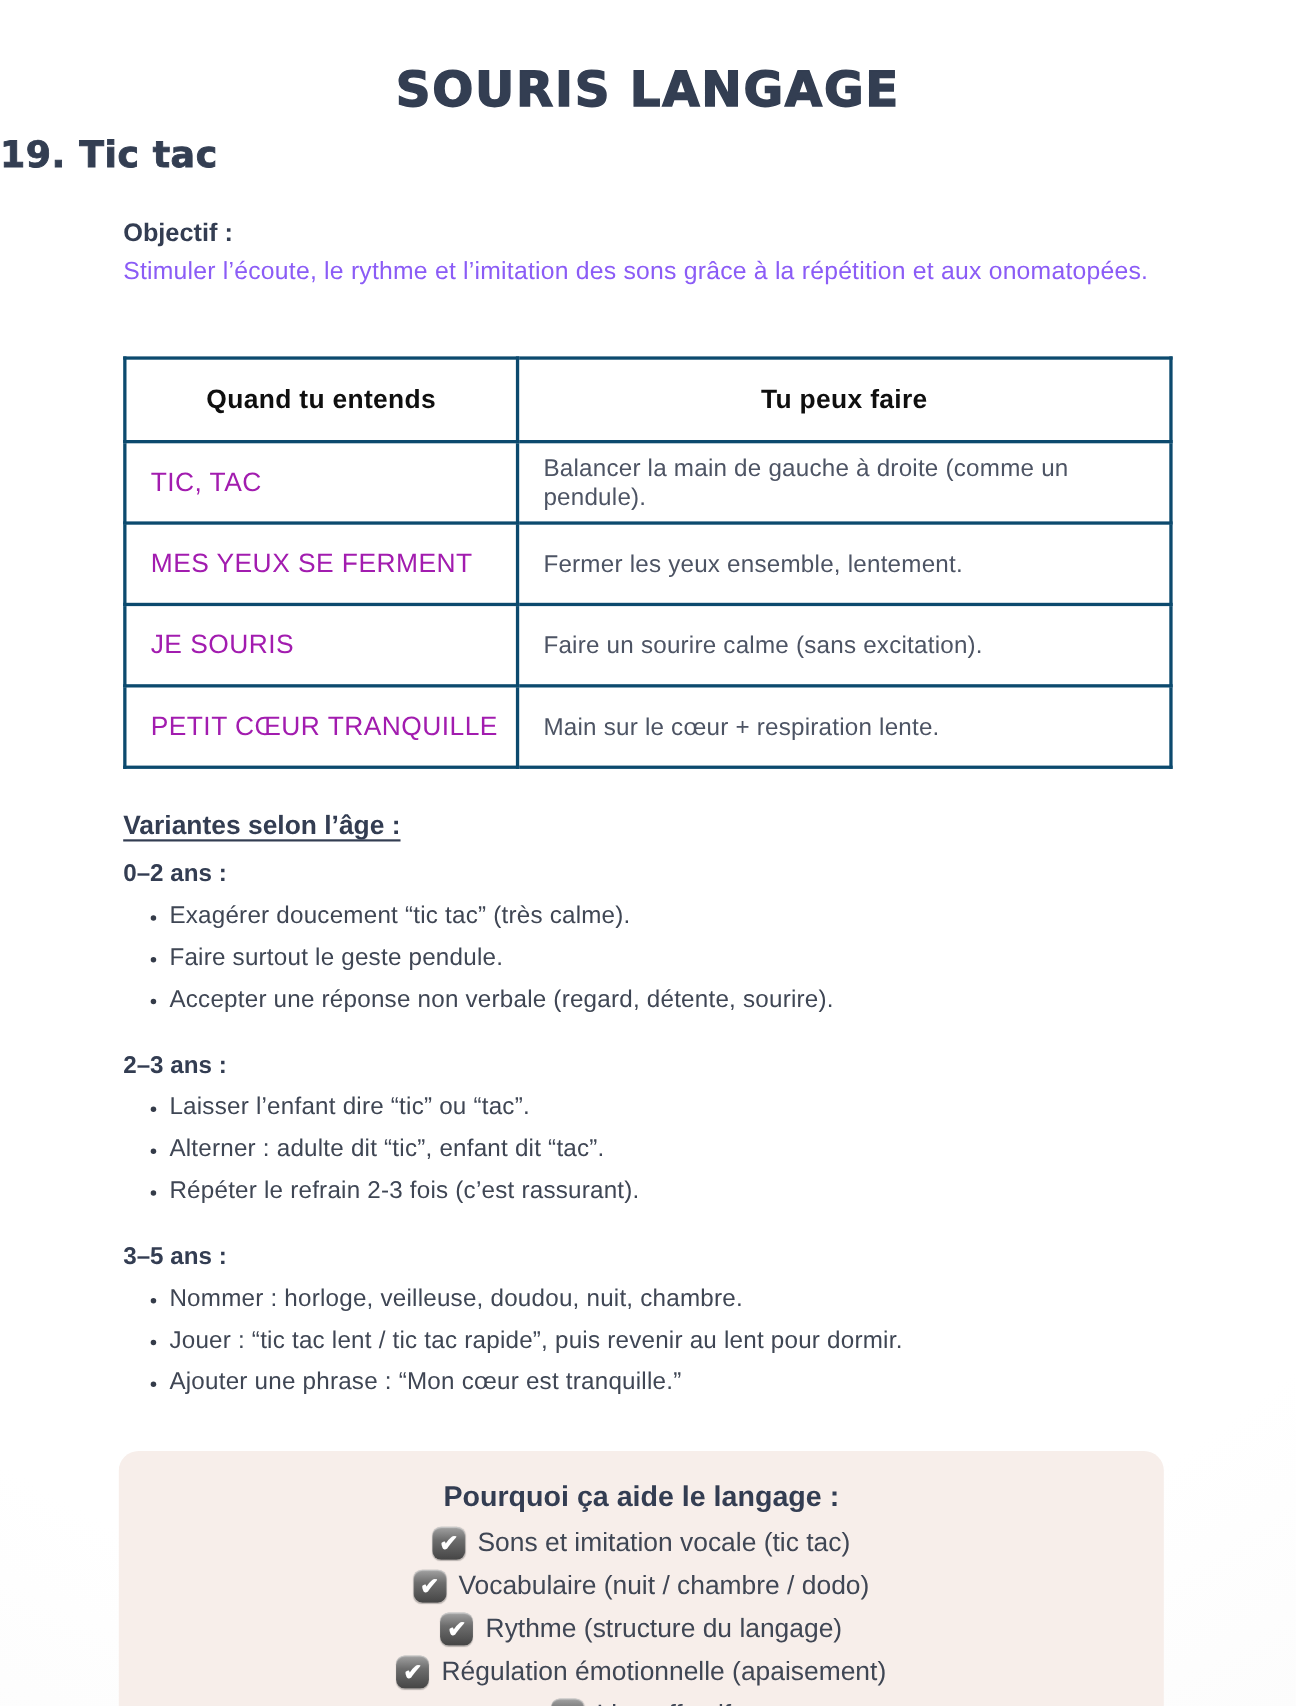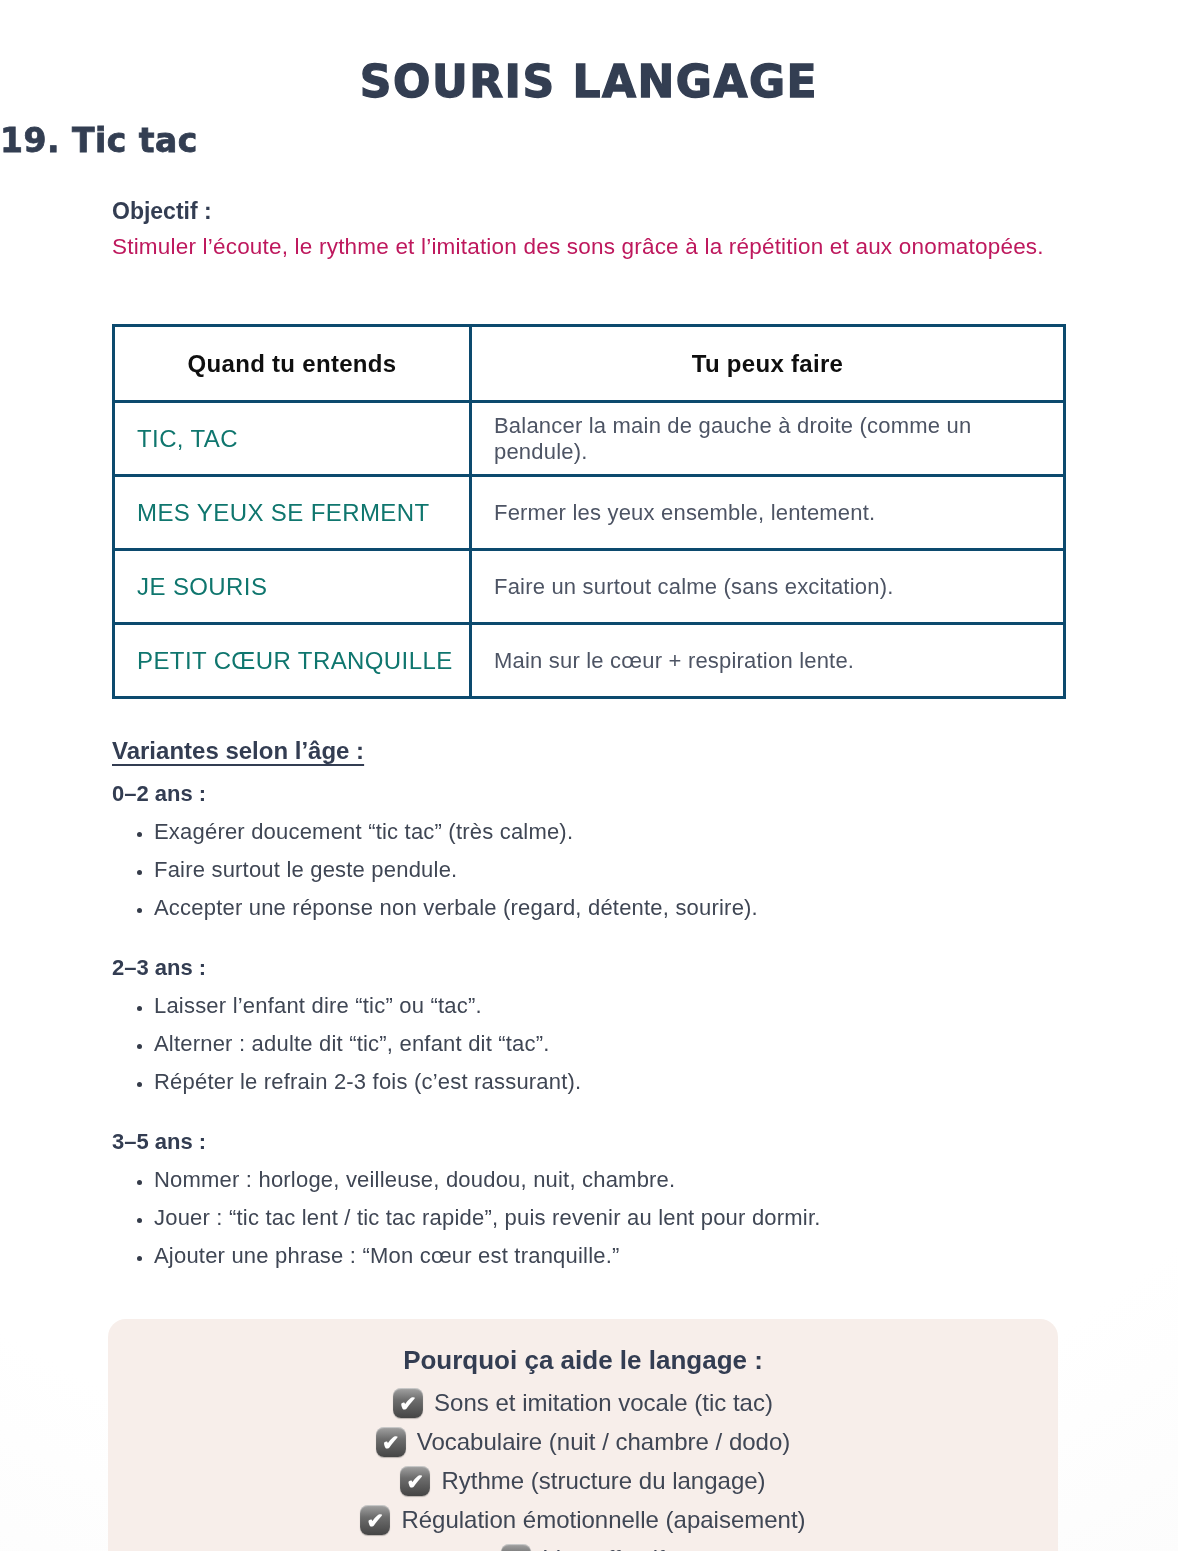--- a/index.html
+++ b/index.html
@@ -43,21 +43,21 @@
 
   .objective-heading {
     margin-top: 38px;
     font-size: 23px;
     font-weight: 700;
     color: #333d52;
   }
   .objective-text {
     margin-top: 9px;
     font-size: 22.5px;
-    color: #be185d;
+    color: #8b5cf6;
     letter-spacing: 0.2px;
   }
 
   
   table.mapping {
     margin-top: 64px;
     width: 954px;
     border-collapse: collapse;
     table-layout: fixed;
   }
@@ -71,21 +71,21 @@
     font-size: 24px;
     font-weight: 700;
     color: #0f0f0f;
     text-align: center;
     letter-spacing: 0.3px;
   }
   table.mapping td { height: 74px; }
   td.trigger-cell {
     padding-left: 22px;
     font-size: 24px;
-    color: #0f766e;
+    color: #a21caf;
     letter-spacing: 0.4px;
   }
   td.action-cell {
     padding-left: 22px;
     font-size: 22px;
     color: #4d5464;
     letter-spacing: 0.2px;
   }
 
   
@@ -183,21 +183,21 @@
         <tr>
           <td class="trigger-cell">TIC, TAC</td>
           <td class="action-cell">Balancer la main de gauche à droite (comme un pendule).</td>
         </tr>
         <tr>
           <td class="trigger-cell">MES YEUX SE FERMENT</td>
           <td class="action-cell">Fermer les yeux ensemble, lentement.</td>
         </tr>
         <tr>
           <td class="trigger-cell">JE SOURIS</td>
-          <td class="action-cell">Faire un surtout calme (sans excitation).</td>
+          <td class="action-cell">Faire un sourire calme (sans excitation).</td>
         </tr>
         <tr>
           <td class="trigger-cell">PETIT CŒUR TRANQUILLE</td>
           <td class="action-cell">Main sur le cœur + respiration lente.</td>
         </tr>
       </tbody>
     </table>
 
     <div class="variants-heading">Variantes selon l’âge :</div>
 

